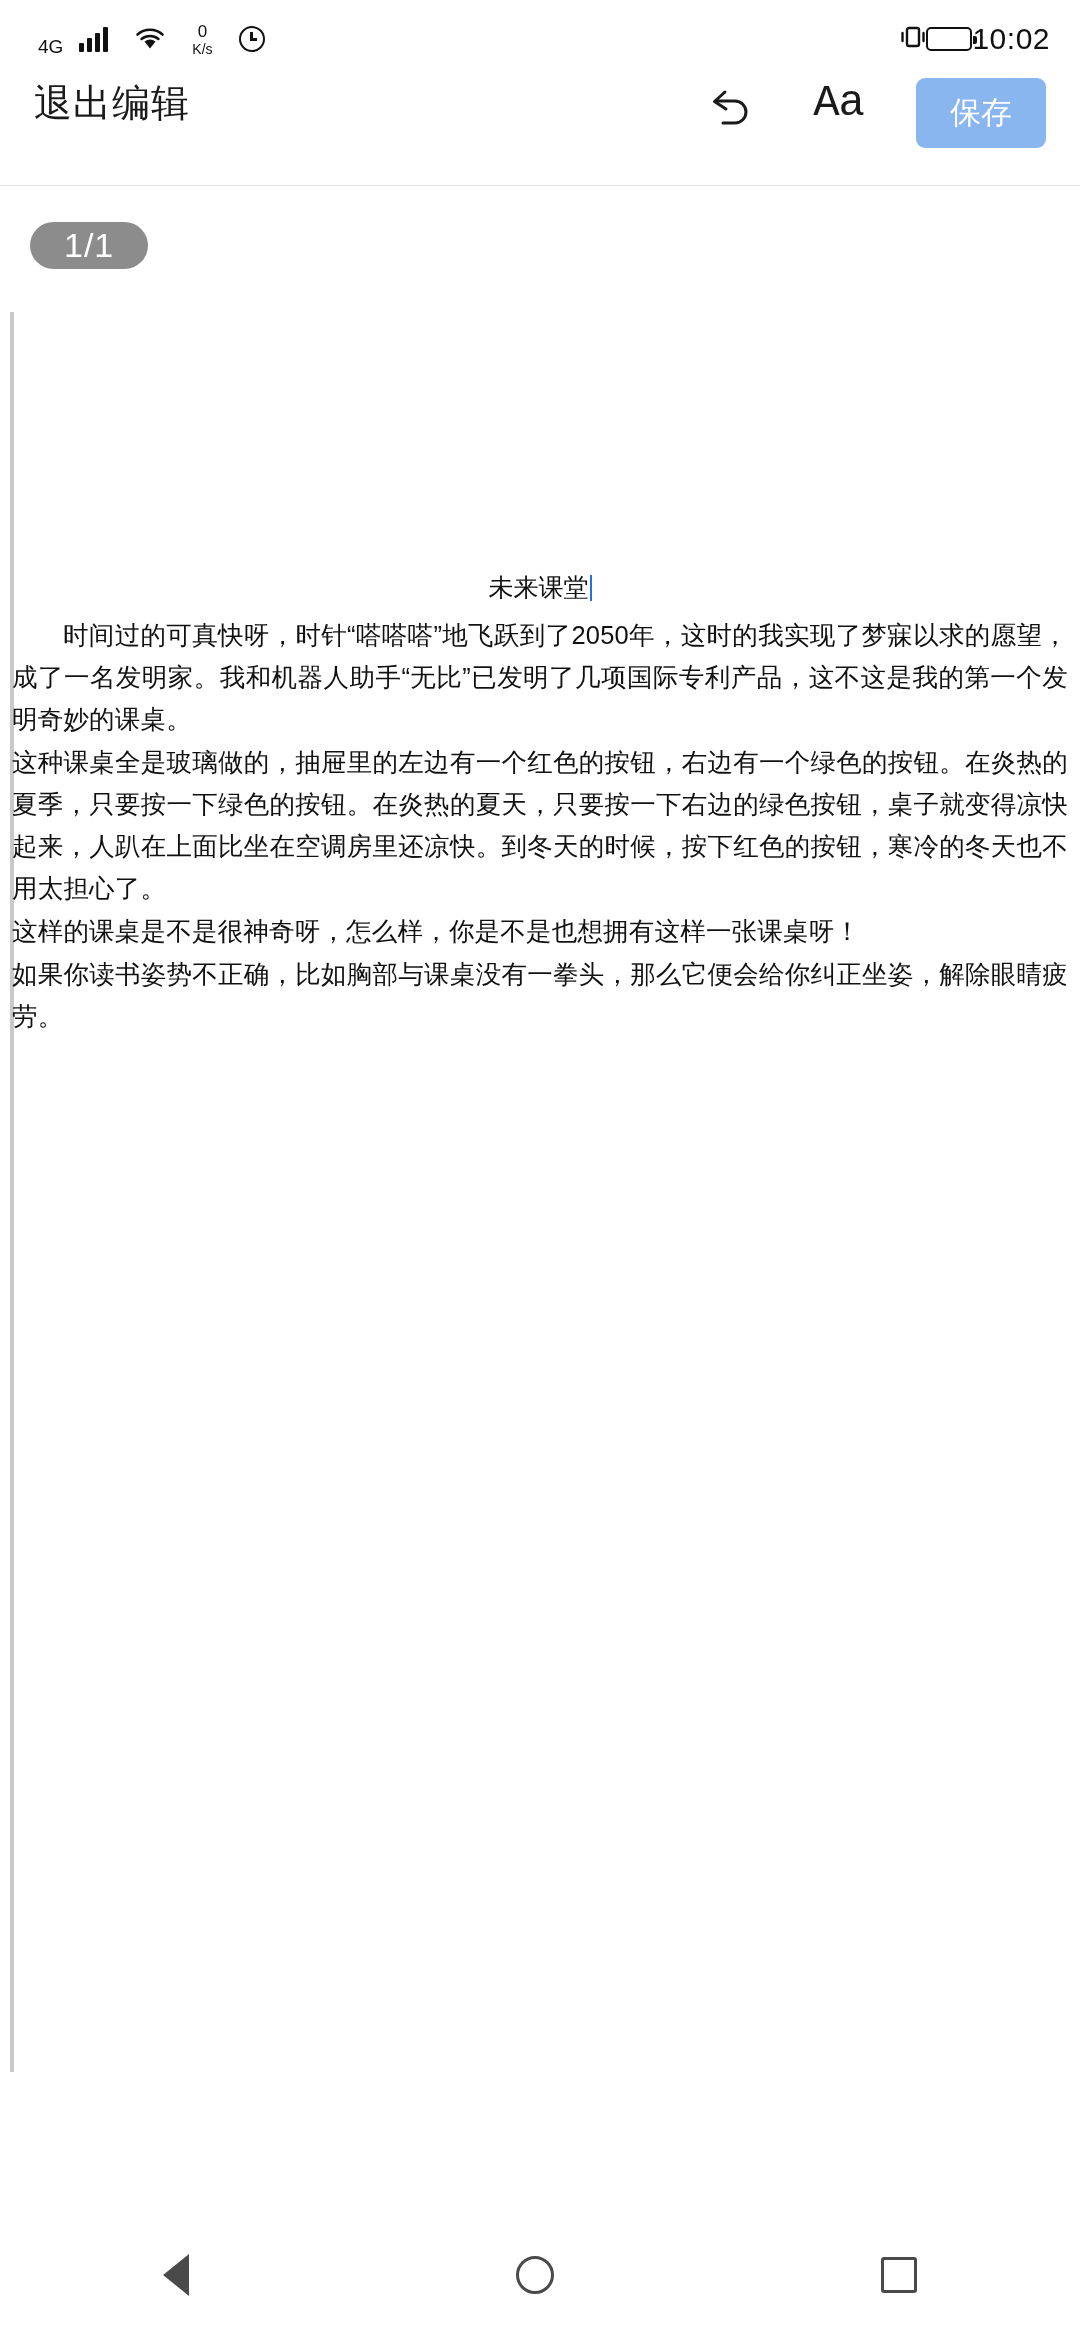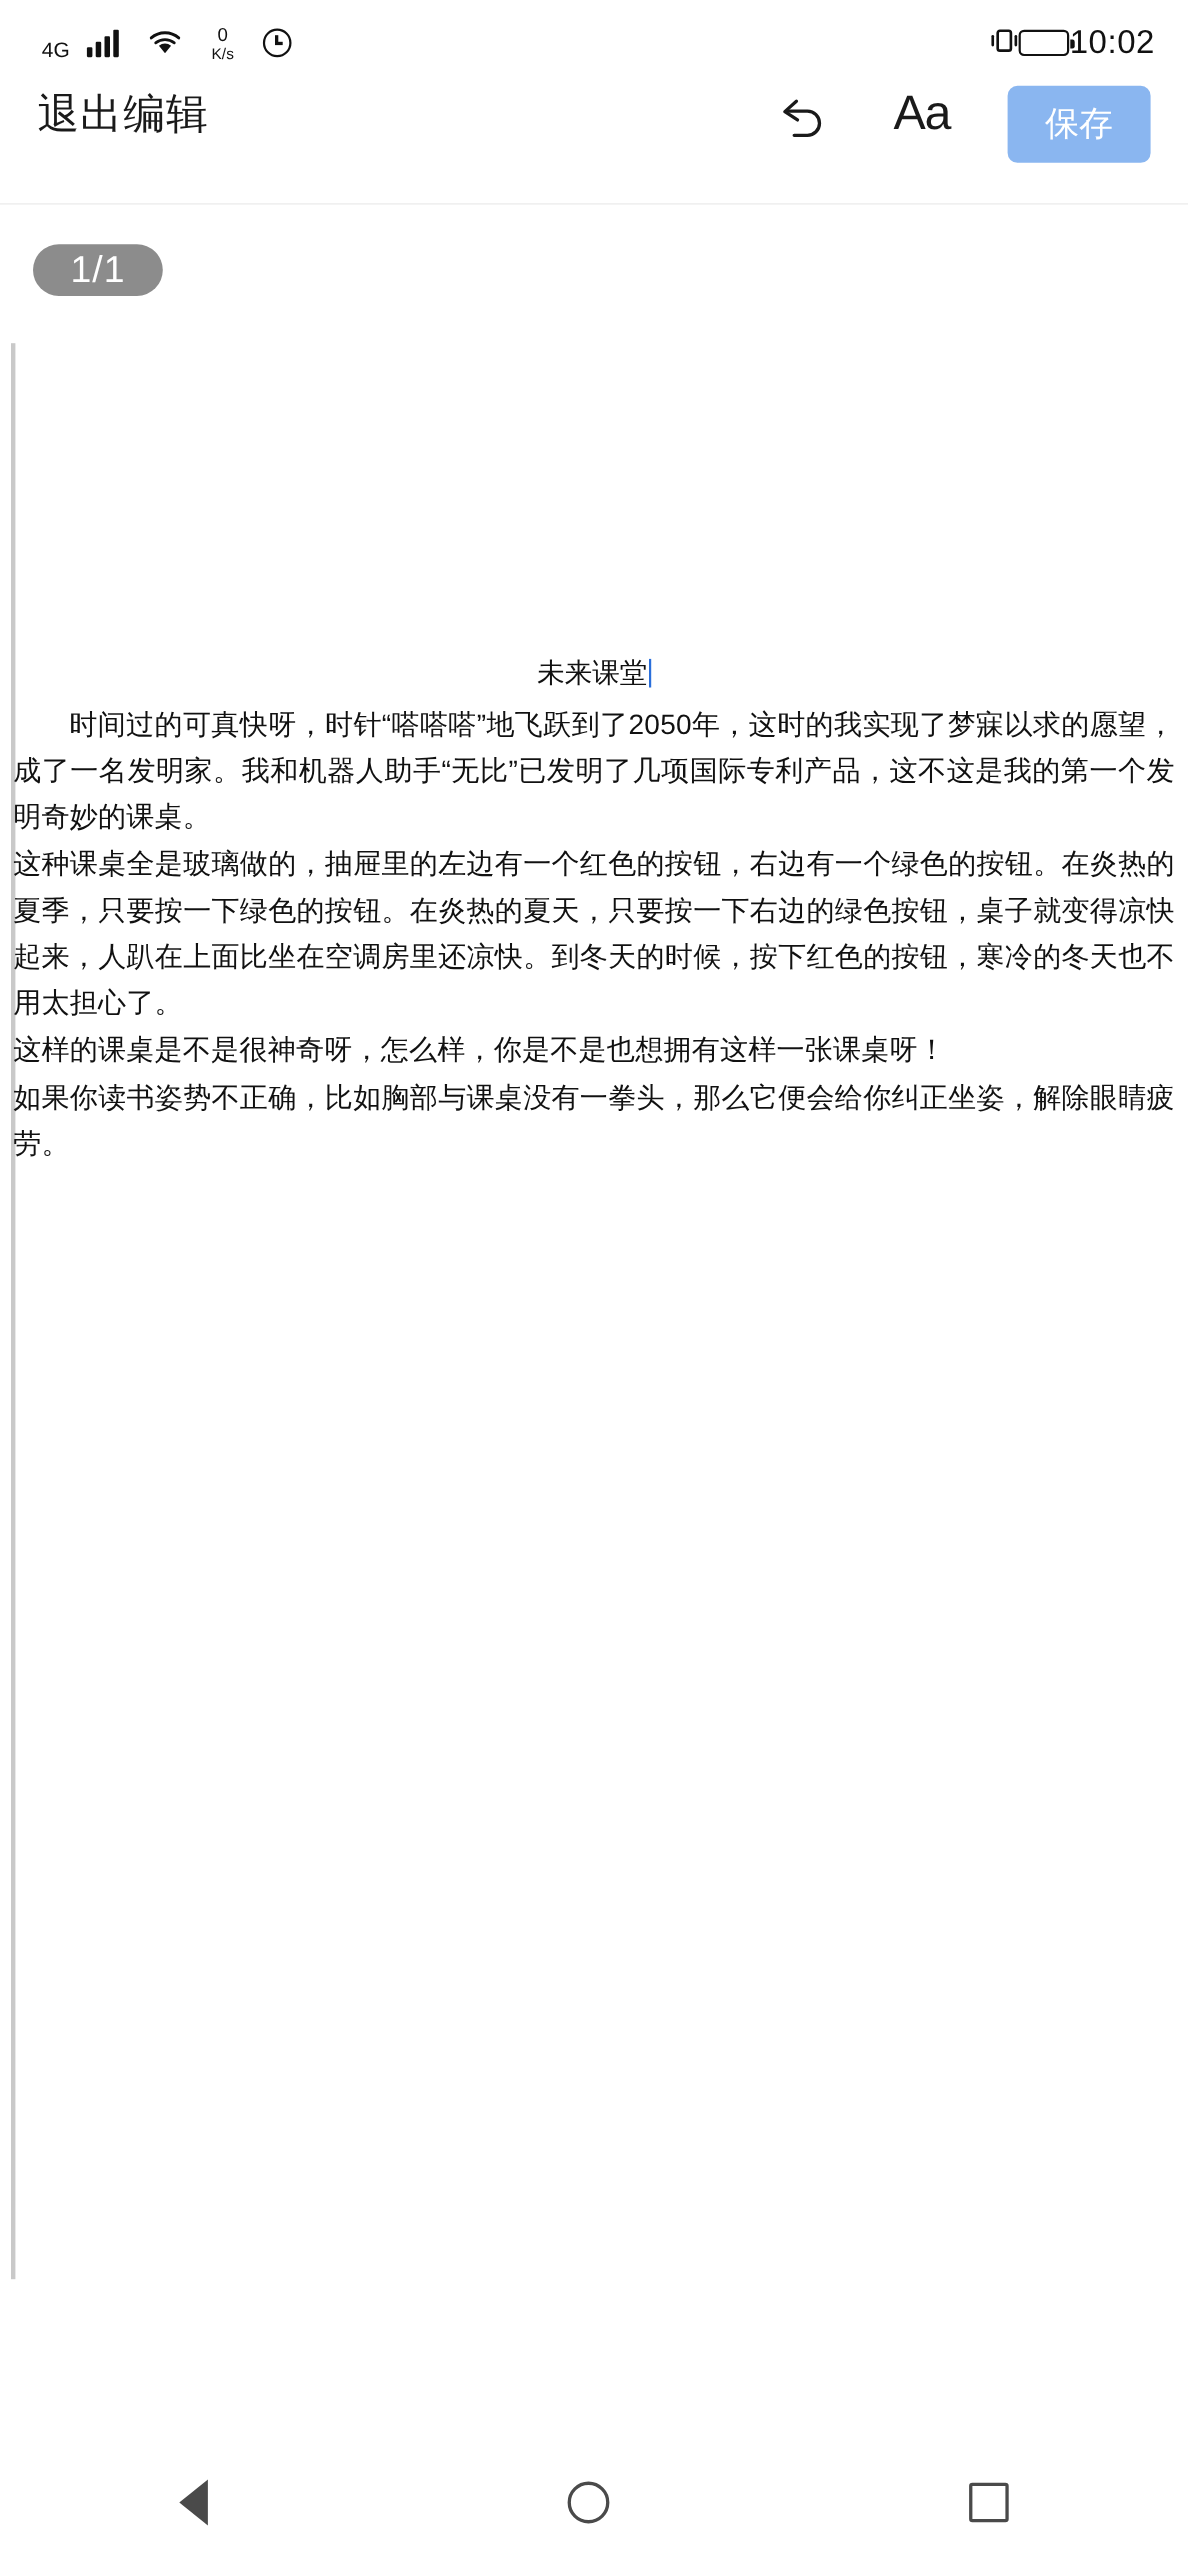--- a/index.html
+++ b/index.html
@@ -144,21 +144,21 @@
     margin-right: 56px;
     display: flex;
     align-items: center;
     justify-content: center;
   }
   .font-icon {
     font-size: 44px;
     color: #1a1a1a;
     margin-right: 52px;
     letter-spacing: -1px;
-    font-family: Liberation Sans, sans-serif;
+    font-family: Liberation Mono, monospace;
   }
   .save-btn {
     background: #8ab6f0;
     color: #ffffff;
     font-size: 31px;
     border-radius: 9px;
     padding: 14px 34px;
     border: none;
     font-family: Liberation Sans, sans-serif;
   }
@@ -200,21 +200,20 @@
     text-align: center;
     font-size: 25px;
     color: #111;
     position: relative;
     display: block;
     margin: 0 auto 10px auto;
   }
   .title-inner {
     position: relative;
     display: inline-block;
-    margin-top: 24px;
   }
   .caret {
     display: inline-block;
     width: 2px;
     height: 26px;
     background: #2a6fdb;
     vertical-align: -5px;
     margin-left: 1px;
   }
   .para {

